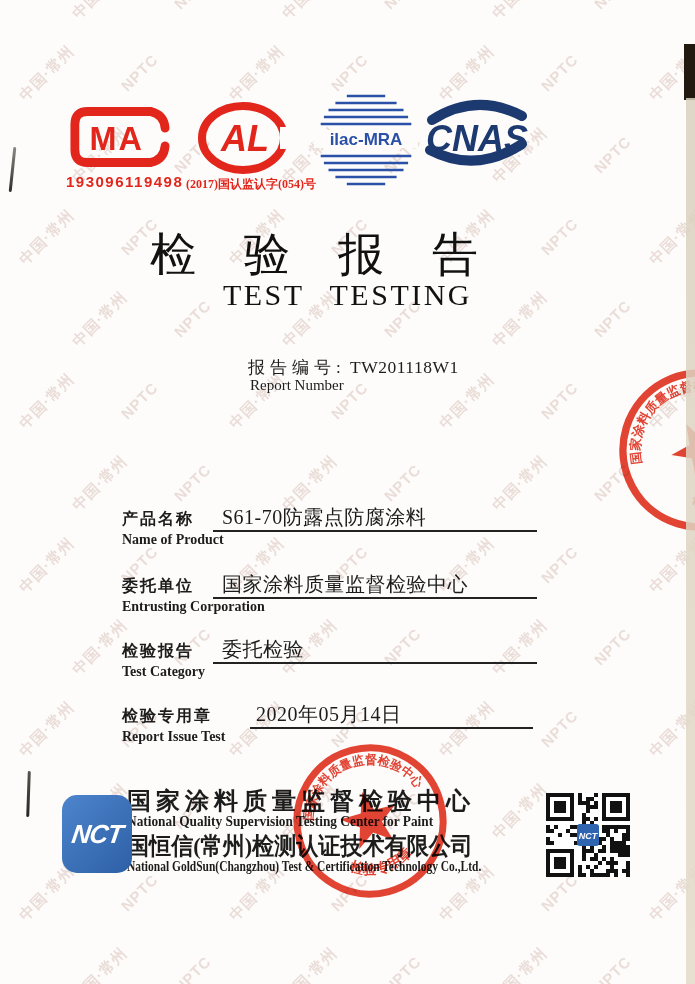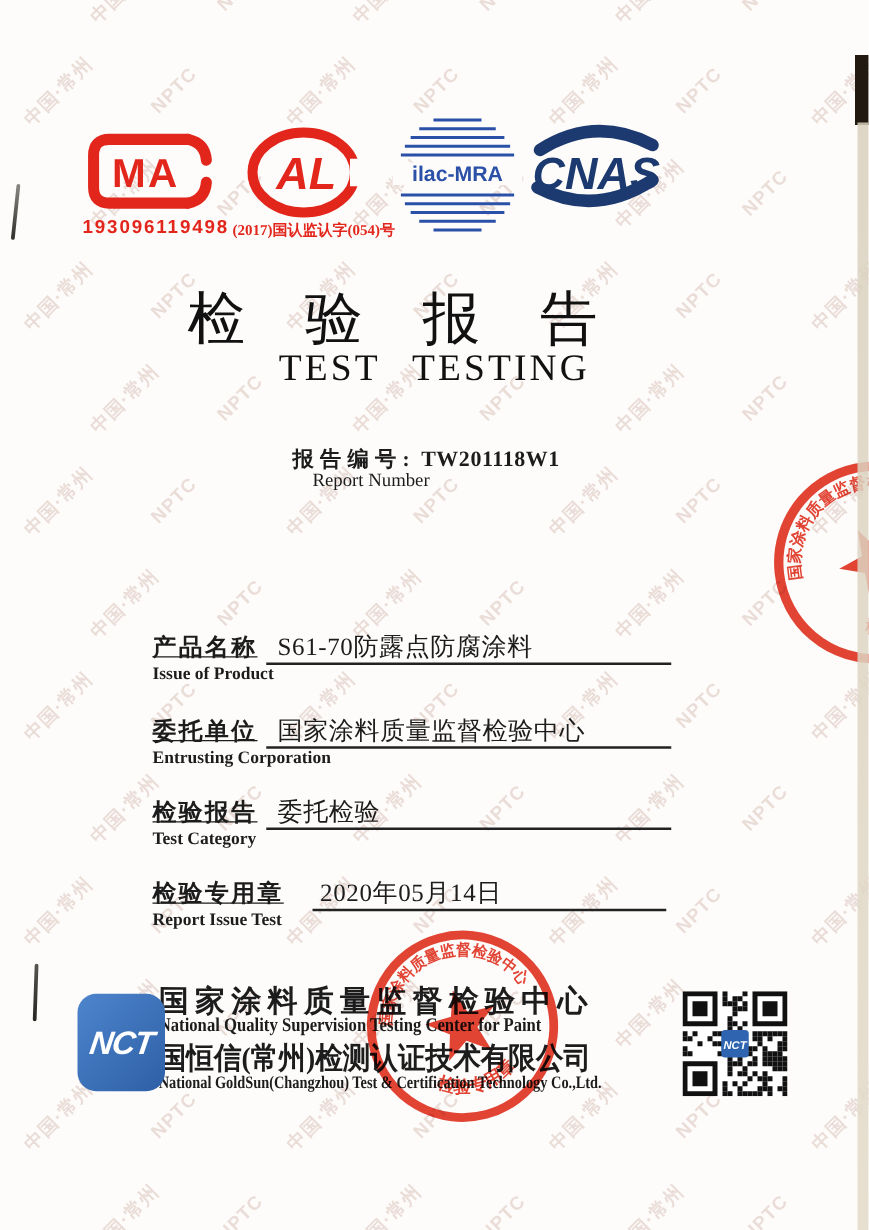--- a/index.html
+++ b/index.html
@@ -21,28 +21,28 @@
   .cnas-logo{left:420px;top:94px;width:112px;height:78px;}
   .cnas-text{left:534px;top:93px;line-height:13.5px;}
   .cnas-text .cn{font:700 13px "Liberation Serif","DejaVu Serif",serif;}
   .cnas-text .en{font:700 13px "Liberation Sans","DejaVu Sans",sans-serif;margin-top:1px;}
 
   
   .title-cn{left:150px;top:224px;font-size:46px;letter-spacing:48px;white-space:nowrap;color:#111;}
   .title-en{left:0;right:0;top:278px;text-align:center;font-size:30px;letter-spacing:2.5px;word-spacing:16px;color:#111;}
 
   
-  .rn{left:234px;top:356px;font-size:17px;font-weight:bold;}
+  .rn{left:248px;top:356px;font-size:17px;}
   .rn-label{letter-spacing:5px;}
   .rn-value{font-size:17.5px;letter-spacing:.5px;}
   .rn-en{left:250px;top:377px;font-size:15px;}
 
   
   .field{position:absolute;left:122px;width:520px;}
-  .f-label{display:inline-block;width:96px;font-weight:700;font-size:19px;letter-spacing:2px;white-space:nowrap;text-decoration:underline;}
+  .f-label{display:inline-block;width:96px;font-weight:700;font-size:16px;letter-spacing:2px;white-space:nowrap;}
   .f-label.wide{width:130px;}
   .f-value{font-size:20px;letter-spacing:.5px;white-space:nowrap;}
   .f-underline{position:absolute;height:0;border-bottom:2px solid #222;top:26px;}
   .f-en{position:absolute;left:0;top:28px;font-weight:700;font-size:14px;}
 
   
   .nct-logo{left:62px;top:795px;width:70px;height:78px;border-radius:15px;
             background:linear-gradient(135deg,#4d85cc,#2d5fa6);
             display:flex;align-items:center;justify-content:center;z-index:1;}
   .nct-logo span{color:#fff;font:700 italic 26px "Liberation Sans",sans-serif;transform:skewX(-8deg);letter-spacing:-1px;}
@@ -212,21 +212,21 @@
   <div class="abs rn">
     <span class="rn-label">报告编号:</span>
     <span class="rn-value">TW201118W1</span>
   </div>
   <div class="abs rn-en">Report Number</div>
 
   <div class="field" style="top:504px">
     <span class="f-label">产品名称</span>
     <span class="f-value">S61-70防露点防腐涂料</span>
     <div class="f-underline" style="left:91px;width:324px;"></div>
-    <div class="f-en">Issue of Product</div>
+    <div class="f-en">Name of Product</div>
   </div>
 
   <div class="field" style="top:571px">
     <span class="f-label">委托单位</span>
     <span class="f-value">国家涂料质量监督检验中心</span>
     <div class="f-underline" style="left:91px;width:324px;"></div>
     <div class="f-en">Entrusting Corporation</div>
   </div>
 
   <div class="field" style="top:636px">

